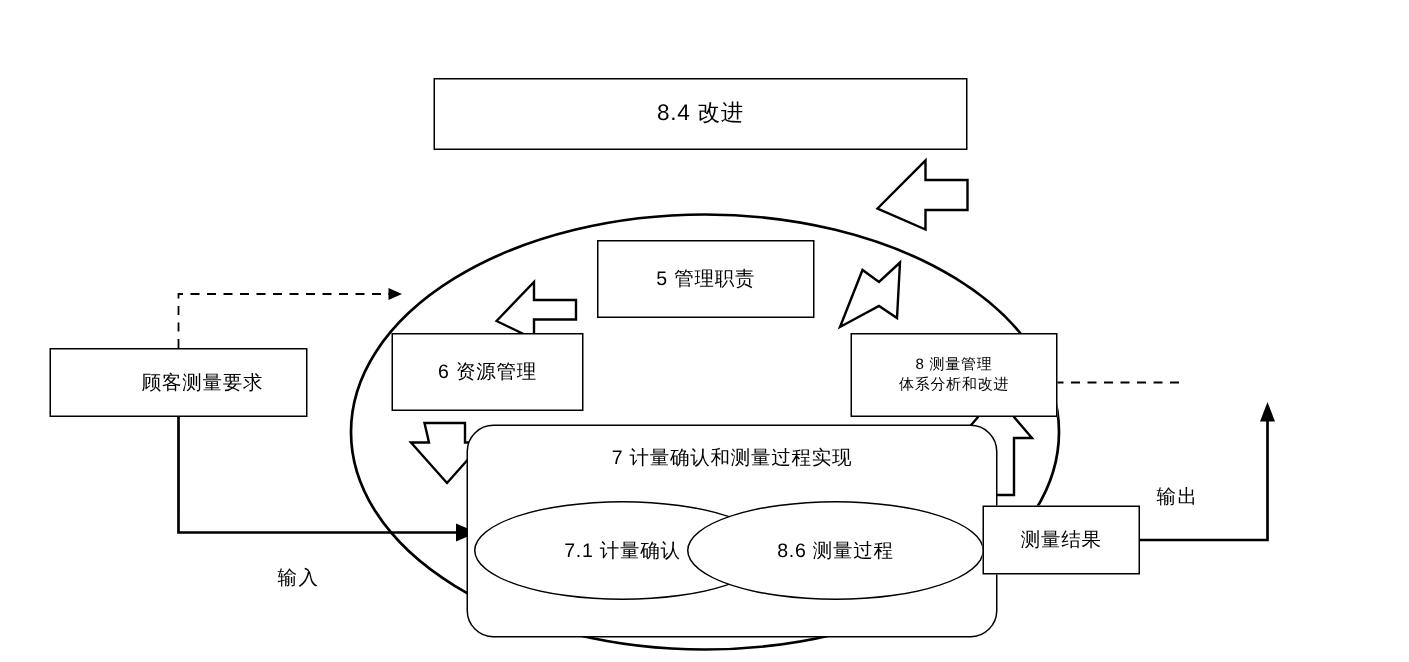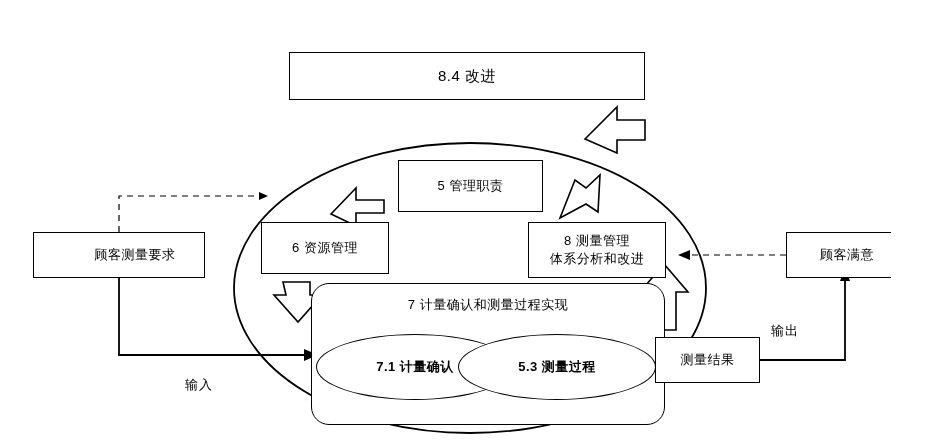--- a/index.html
+++ b/index.html
@@ -37,39 +37,38 @@
     line-height: 1.35;
     font-size: 13px;
     letter-spacing: 0.5px;
     z-index: 3;
   }
   .node.two-line {
     flex-direction: column;
   }
   .node.ellipse {
     border-radius: 50%;
-    font-weight: bold;
   }
   .node.round {
     border-radius: 18px;
   }
   .label {
     position: absolute;
     color: #000000;
     font-size: 13px;
     letter-spacing: 1px;
     z-index: 4;
     background: transparent;
   }
 
   
   #improve-box   { left: 289px; top: 52px;  width: 356px; height: 48px; font-size: 15px; }
   #mgmt-box      { left: 398px; top: 160px; width: 145px; height: 52px; }
   #resource-box  { left: 261px; top: 222px; width: 128px; height: 52px; text-align: right; }
-  #analysis-box  { left: 528px; top: 222px; width: 138px; height: 56px; font-size: 13px; }
+  #analysis-box  { left: 567px; top: 222px; width: 138px; height: 56px; font-size: 10px; }
   #process-box   { left: 311px; top: 283px; width: 354px; height: 142px; align-items: flex-start; padding-top: 12px; }
   #confirm-ell   { left: 316px; top: 334px; width: 198px; height: 66px; }
   #measure-ell   { left: 458px; top: 334px; width: 198px; height: 66px; }
   #req-box       { left: 33px;  top: 232px; width: 172px; height: 46px; padding-left: 32px; }
   #satis-box     { left: 786px; top: 232px; width: 122px; height: 46px; }
   #result-box    { left: 655px; top: 337px; width: 105px; height: 46px; font-family: Liberation Serif, serif; }
 
   #label-input   { left: 185px; top: 330px; margin-top: 46px; }
   #label-output  { left: 771px; top: 322px; }
 </style>
@@ -126,30 +125,27 @@
 
   <div id="process-box" class="node round">
     <span>7  计量确认和测量过程实现</span>
   </div>
 
   <div id="confirm-ell" class="node ellipse">
     <span>7.1  计量确认</span>
   </div>
 
   <div id="measure-ell" class="node ellipse">
-    <span>5.3  测量过程</span>
+    <span>8.6  测量过程</span>
   </div>
 
   <div id="req-box" class="node">
     <span>顾客测量要求</span>
   </div>
 
-  <div id="satis-box" class="node">
-    <span>顾客满意</span>
-  </div>
 
   <div id="result-box" class="node">
     <span>测量结果</span>
   </div>
 
   <div id="label-input" class="label">输入</div>
   <div id="label-output" class="label">输出</div>
 
 </div>
 

